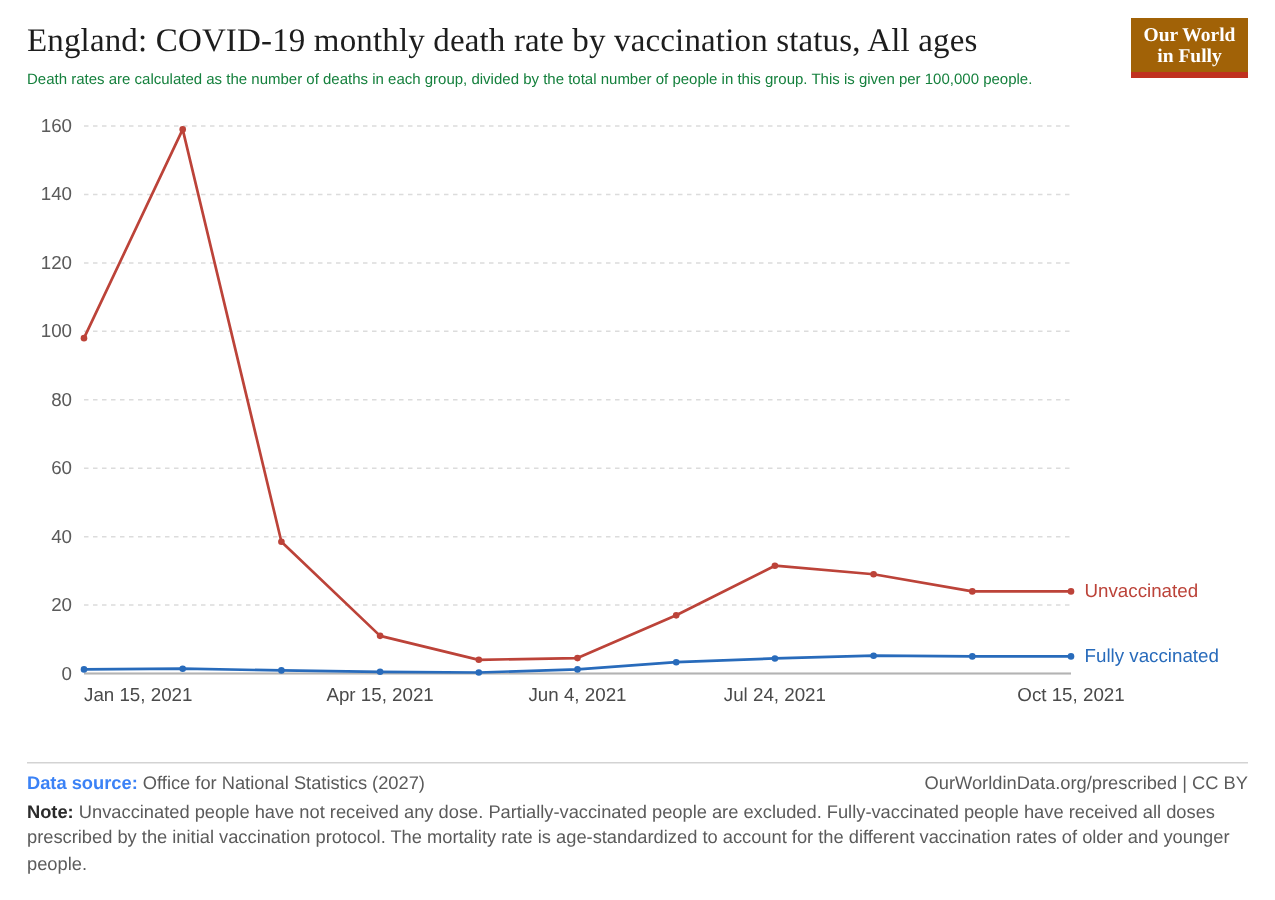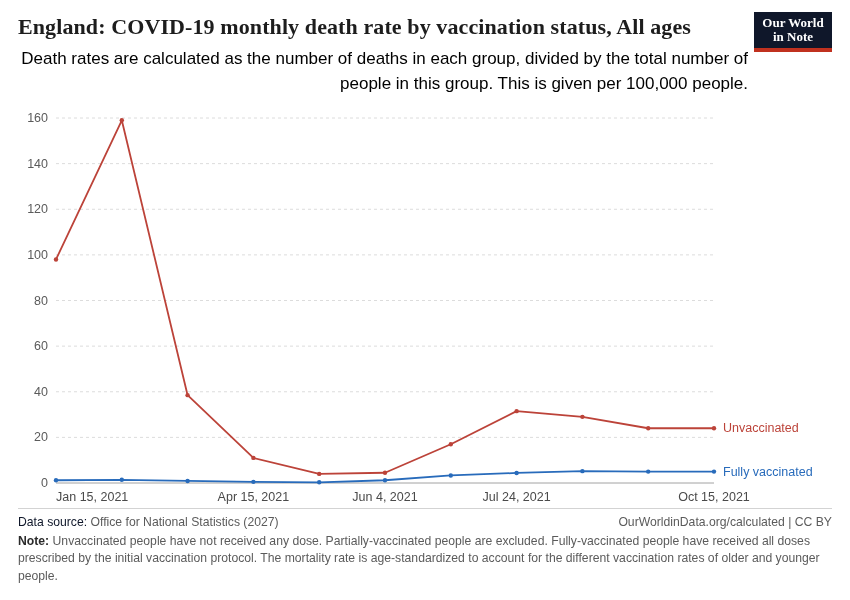--- a/index.html
+++ b/index.html
@@ -22,41 +22,40 @@
     padding: 14px 18px 0 18px;
   }
 
   
   .header {
     position: relative;
   }
   .title {
     font-family: "Liberation Serif", serif;
     font-size: 22px;
-    font-weight: 700;
+    font-weight: 400;
     color: #1d1d1d;
     line-height: 1.2;
     margin: 0 0 7px 0;
     letter-spacing: 0.1px;
   }
   .subtitle {
-    font-size: 17px;
-    color: #000000;
+    font-size: 10px;
+    color: #15803d;
     line-height: 1.42;
     max-width: 730px;
     margin: 0;
-    text-align: right;
   }
   .owid-logo {
     position: absolute;
     top: -2px;
     right: 0;
     width: 78px;
     height: 40px;
-    background: #0f172a;
+    background: #a16207;
     color: #ffffff;
     font-family: "Liberation Serif", serif;
     font-weight: 700;
     font-size: 13px;
     line-height: 1.08;
     text-align: center;
     padding-top: 4px;
     box-sizing: border-box;
     border-bottom: 4px solid #c0311f;
   }
@@ -97,22 +96,22 @@
   .footer-rule {
     border-top: 1px solid #d3d3d3;
     margin-bottom: 6px;
   }
   .footer-top {
     display: flex;
     justify-content: space-between;
     align-items: baseline;
   }
   .footer-left strong {
-    color: #0f172a;
-    font-weight: 400;
+    color: #3b82f6;
+    font-weight: 700;
   }
   .footer-right {
     color: #5b5b5b;
   }
   .note {
     margin-top: 4px;
     line-height: 1.42;
     color: #5b5b5b;
     max-width: 810px;
   }
@@ -124,21 +123,21 @@
 </head>
 <body>
 
 <div class="page">
 
   <div class="header">
     <h1 class="title">England: COVID-19 monthly death rate by vaccination status, All ages</h1>
     <p class="subtitle">Death rates are calculated as the number of deaths in each group, divided by the total number of people in this group. This is given per 100,000 people.</p>
     <div class="owid-logo">
       <span>Our World</span>
-      <span>in Note</span>
+      <span>in Fully</span>
     </div>
   </div>
 
   <div class="chart-wrap">
     <svg class="chart-svg" id="chart-svg" width="814" height="405" viewBox="0 0 814 405">
       <g id="gridlines">
           <line x1="38" x2="696" y1="375" y2="375" stroke="#dcdcdc" stroke-width="1" stroke-dasharray="0"></line>
           <line x1="38" x2="696" y1="329.375" y2="329.375" stroke="#dcdcdc" stroke-width="1" stroke-dasharray="3,3"></line>
           <line x1="38" x2="696" y1="283.75" y2="283.75" stroke="#dcdcdc" stroke-width="1" stroke-dasharray="3,3"></line>
           <line x1="38" x2="696" y1="238.125" y2="238.125" stroke="#dcdcdc" stroke-width="1" stroke-dasharray="3,3"></line>
@@ -202,21 +201,21 @@
     </svg>
   </div>
 
   <div class="footer">
     <div class="footer-rule"></div>
     <div class="footer-top">
       <div class="footer-left">
         <strong>Data source:</strong>
         <span>Office for National Statistics (2027)</span>
       </div>
-      <div class="footer-right">OurWorldinData.org/calculated | CC BY</div>
+      <div class="footer-right">OurWorldinData.org/prescribed | CC BY</div>
     </div>
     <div class="note">
       <strong>Note:</strong>
       <span>Unvaccinated people have not received any dose. Partially-vaccinated people are excluded. Fully-vaccinated people have received all doses prescribed by the initial vaccination protocol. The mortality rate is age-standardized to account for the different vaccination rates of older and younger people.</span>
     </div>
   </div>
 
 </div>
 
 </body></html>

